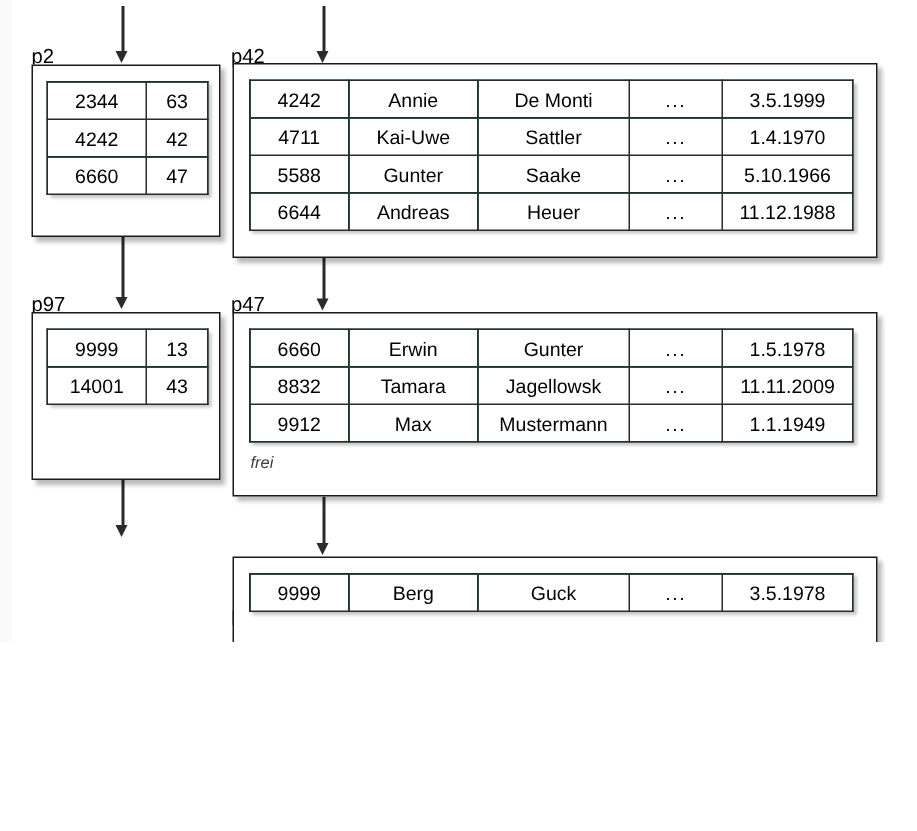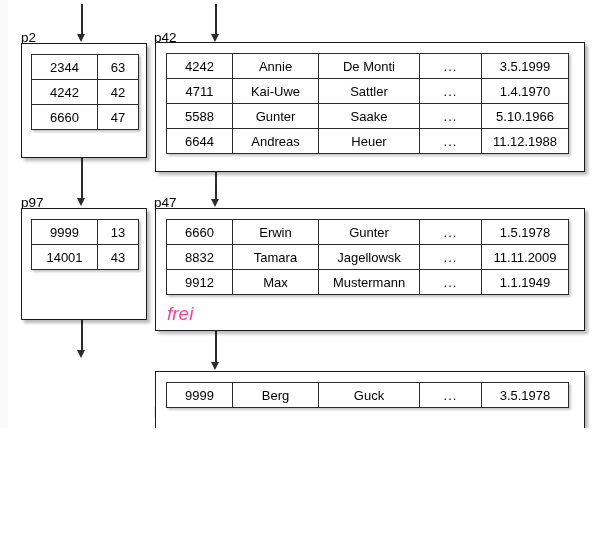--- a/index.html
+++ b/index.html
@@ -58,22 +58,22 @@
     white-space: nowrap;
     overflow: hidden;
   }
   .tbl td.dots {
     letter-spacing: 1px;
     font-size: 13px;
   }
   .frei {
     position: absolute;
     font-style: italic;
-    font-size: 19px;
-    color: #ec4899;
+    font-size: 11px;
+    color: #404040;
   }
   
   .arrow {
     position: absolute;
   }
   .arrow .shaft {
     position: absolute;
     left: 0;
     top: 0;
     width: 1.6px;

